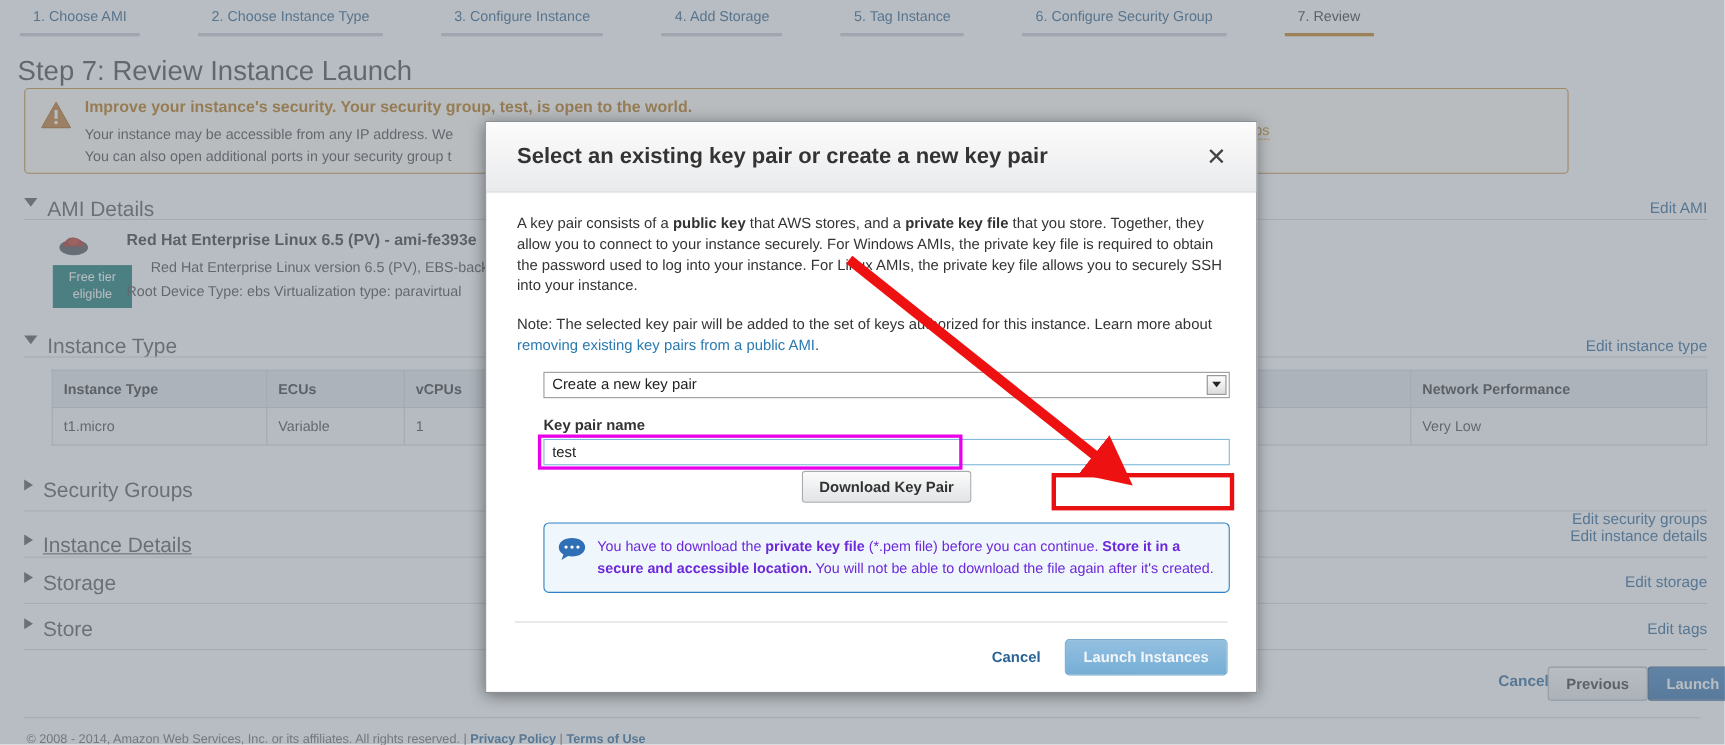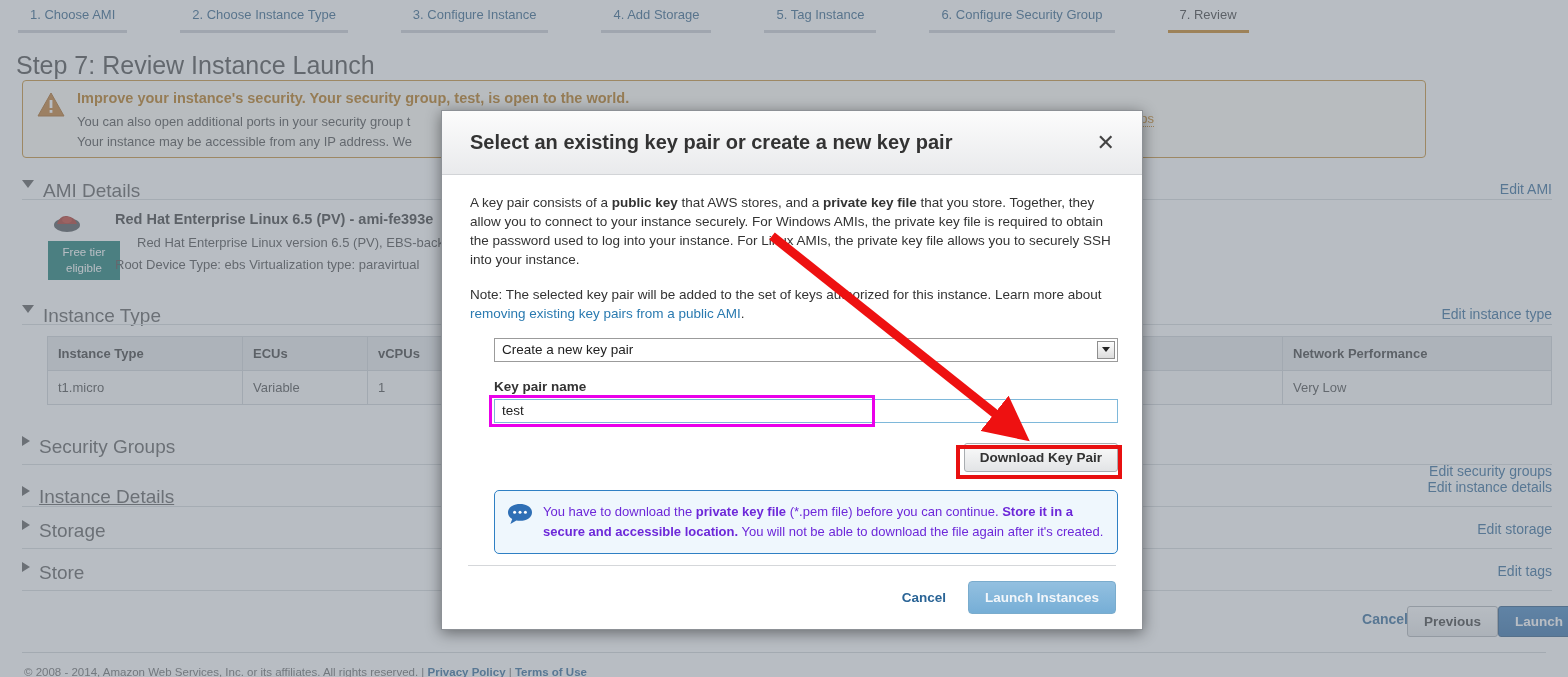--- a/index.html
+++ b/index.html
@@ -243,21 +243,21 @@
   
   .magenta-box {
     position: absolute;
     left: 47px; top: -4px;
     width: 386px; height: 32px;
     border: 3px solid #ea00ea;
     pointer-events: none;
     z-index: 5;
   }
 
-  .dl-row { padding: 0 24px 0 52px; margin-top: 20px; display: flex; justify-content: flex-end; position: relative; }
+  .dl-row { padding: 0 24px 0 52px; margin-top: 5px; display: flex; justify-content: center; position: relative; }
   .dl-btn {
     padding: 6px 15px;
     font-size: 13.5px; font-weight: bold; color: #333;
     background: linear-gradient(#fbfbfb,#e2e4e6);
     border: 1px solid #a9adb1; border-radius: 3px;
     cursor: pointer;
   }
   .red-box {
     position: absolute;
     right: 20px; top: 2px;
@@ -328,24 +328,24 @@
     <div class="page-title">Step 7: Review Instance Launch</div>
 
     <div class="warn-box">
       <svg class="warn-icon" viewBox="0 0 28 26">
         <polygon points="14,1 27,24 1,24" fill="#c1782a" stroke="#a8641c" stroke-width="1" stroke-linejoin="round"></polygon>
         <rect x="12.6" y="8" width="2.8" height="8" fill="#fff"></rect>
         <rect x="12.6" y="18" width="2.8" height="2.8" fill="#fff"></rect>
       </svg>
       <div class="warn-title">Improve your instance's security. Your security group, test, is open to the world.</div>
       <div class="warn-line">
-        <span>You can also open additional ports in your security group t</span>
+        <span>Your instance may be accessible from any IP address. We</span>
       </div>
       <div class="warn-line">
-        <span>Your instance may be accessible from any IP address. We</span>
+        <span>You can also open additional ports in your security group t</span>
       </div>
       <a class="warn-link" style="position:absolute; left:1110px; top:30px; font-size:13px;">ups</a>
     </div>
 
     <div class="section-head" style="top:180px;">
       <span class="tri tri-down"></span>
       <span>AMI Details</span>
     </div>
     <div class="section-rule" style="top:199px;"></div>
     <a class="edit-link" style="top:181px;">Edit AMI</a>

